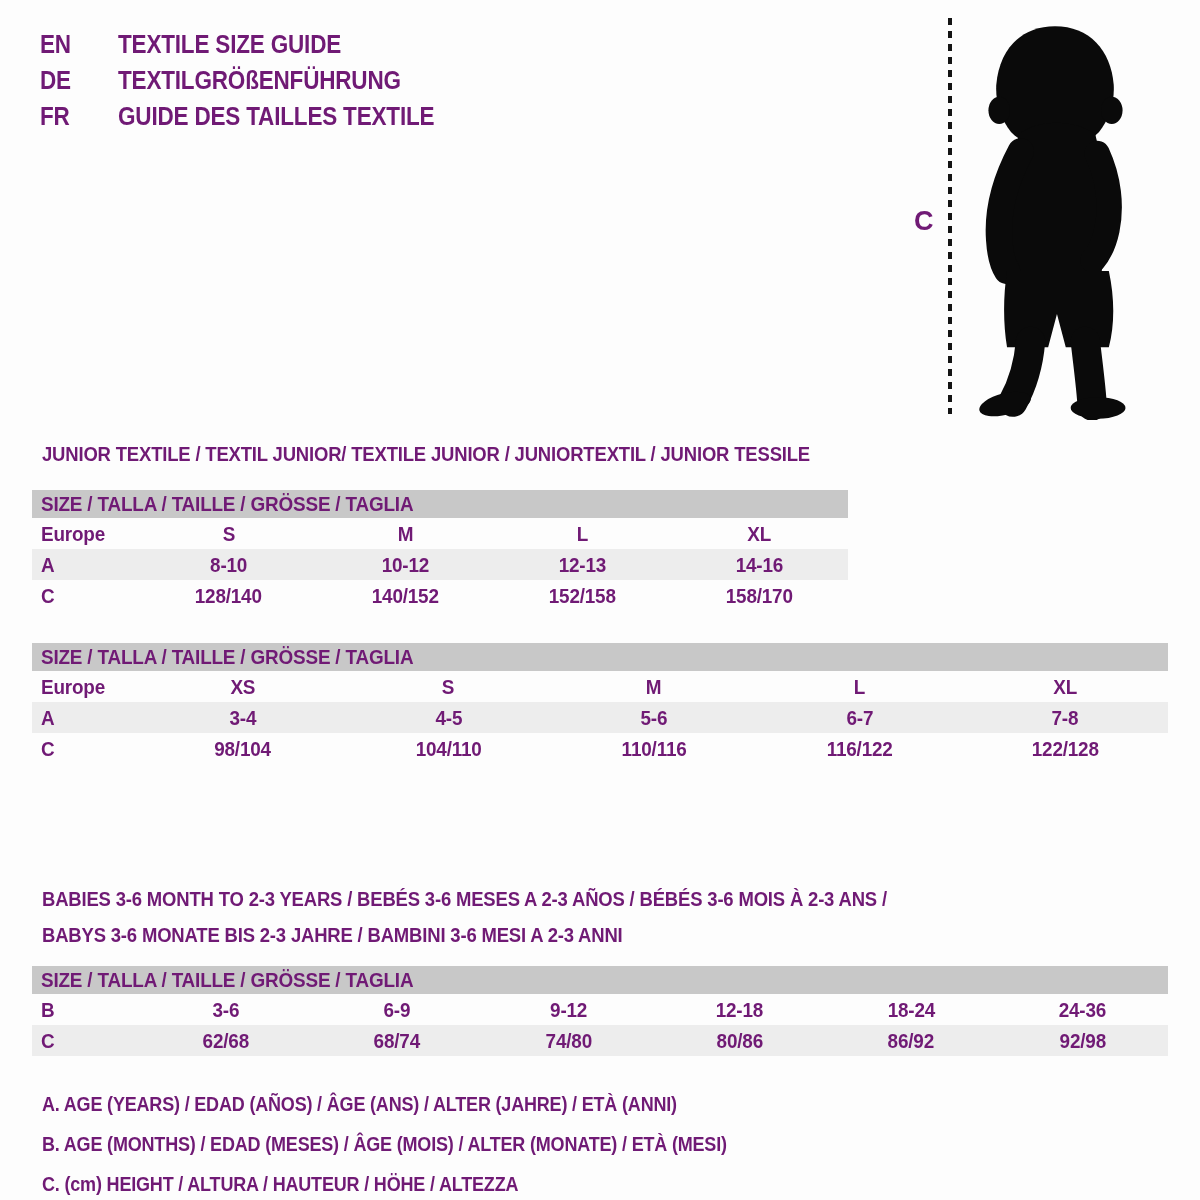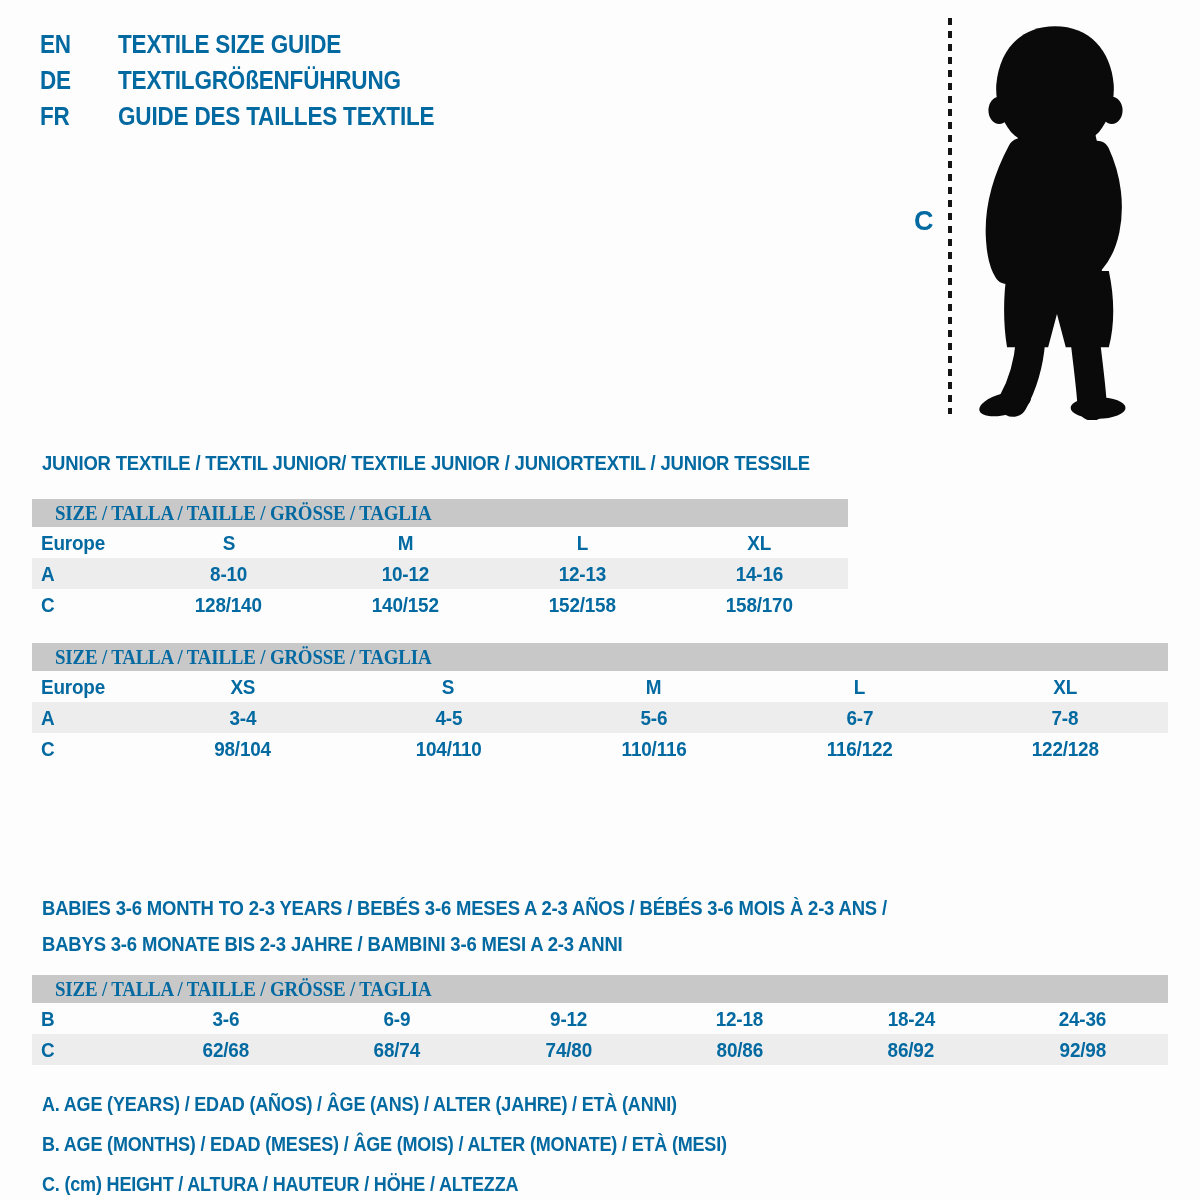--- a/index.html
+++ b/index.html
@@ -3,21 +3,21 @@
 <meta charset="utf-8">
 <style>
   * { margin:0; padding:0; box-sizing:border-box; }
   html,body { background:#ffffff; }
   #page {
     position:relative;
     width:1200px; height:1200px;
     background:#fdfdfd;
     font-family:"Liberation Sans","DejaVu Sans",sans-serif;
     font-weight:bold;
-    color:#0369a1;
+    color:#701a75;
     letter-spacing:-0.2px;
     overflow:hidden;
   }
 
   
   .lang-list { position:absolute; left:40px; top:26px; }
   .lang-row { display:flex; height:36px; align-items:center; font-size:25px; }
   .lang-code { width:78px; transform:scaleX(0.9); transform-origin:0 50%; }
   .lang-label { transform:scaleX(0.9); transform-origin:0 50%; white-space:nowrap; }
 
@@ -29,32 +29,31 @@
   }
   .height-marker { position:absolute; left:34px; top:206px; font-size:27px; }
   .silhouette { position:absolute; left:82px; top:20px; width:186px; height:400px; }
 
   
   .sec { position:absolute; }
   .sec-junior   { left:32px; top:434px; width:816px; }
   .sec-children { left:32px; top:643px; width:1136px; }
   .sec-babies   { left:32px; top:873px; width:1136px; }
 
-  .sec-titles { margin:17px 0 24px 10px; }
+  .sec-titles { margin:8px 0 24px 10px; }
   .sec-title { font-size:21px; line-height:24px; transform:scaleX(0.88); transform-origin:0 50%; white-space:nowrap; }
   .sec-babies .sec-title { line-height:36px; }
   .sec-babies .sec-titles { margin-bottom:13px; }
   .sub { font-size:0.62em; vertical-align:sub; }
 
   .size-bar {
     height:28px; line-height:28px;
     background:#c8c8c8;
-    padding-left:23px;
+    padding-left:9px;
     font-size:21px;
-    font-family:Liberation Serif, serif;
   }
   .size-bar .ct { transform-origin:0 50%; }
 
   .trow { display:flex; height:31px; align-items:center; font-size:21px; }
   .trow.shade { background:#ededed; }
   .tlabel { width:108px; padding-left:9px; }
   .tlabel .ct { transform-origin:0 50%; }
   .tcell { flex:1 1 0; text-align:center; }
   .ct { display:inline-block; transform:scaleX(0.9); white-space:nowrap; }
 

